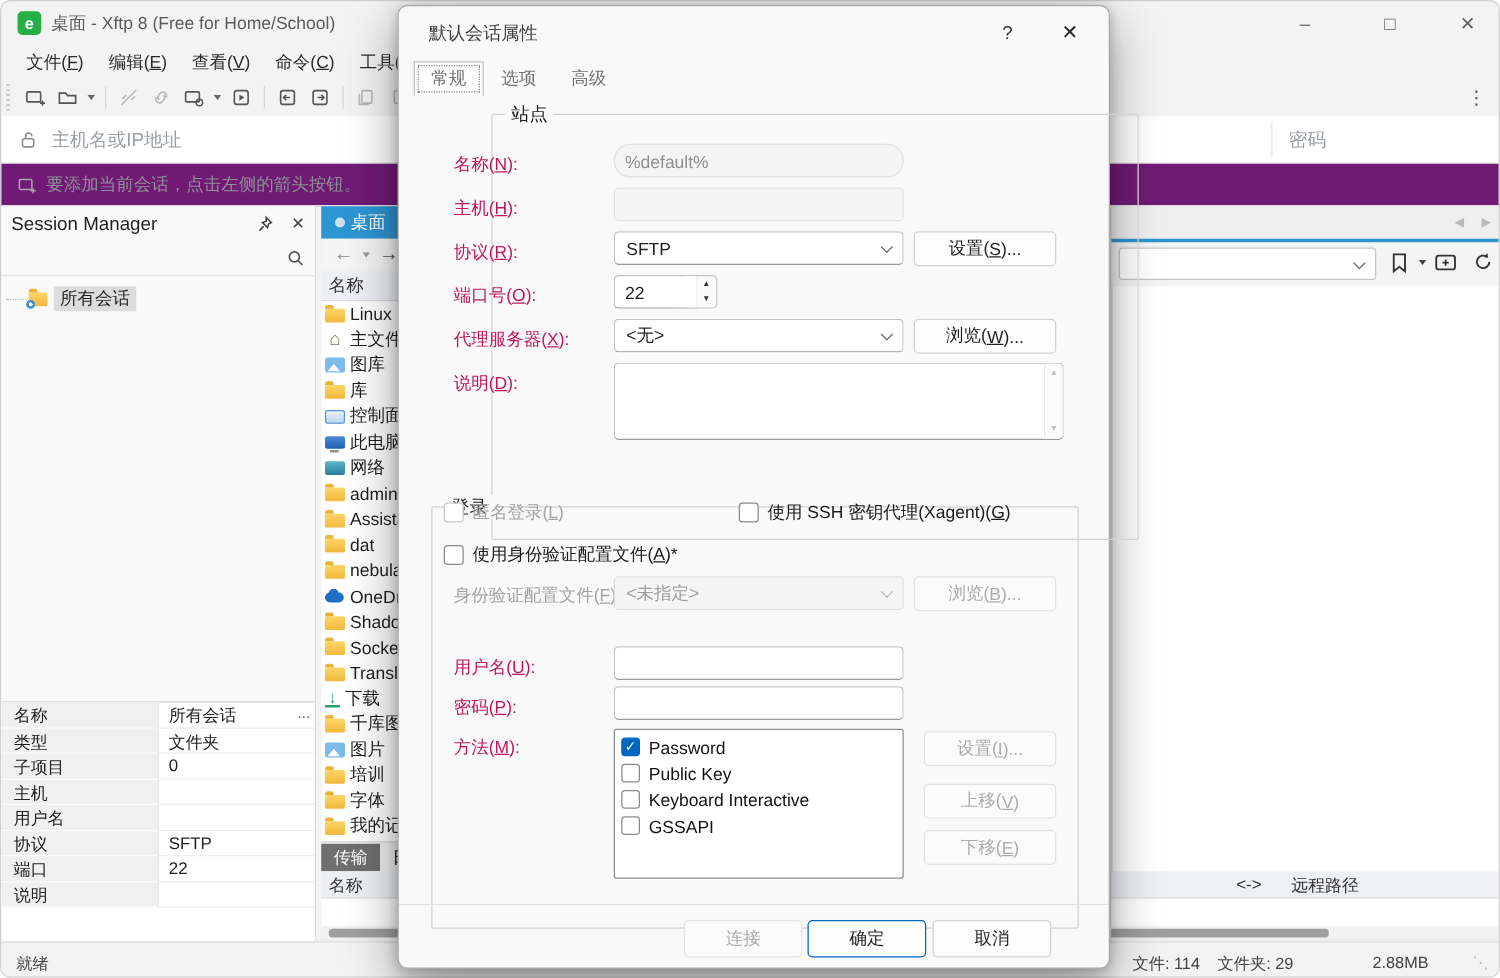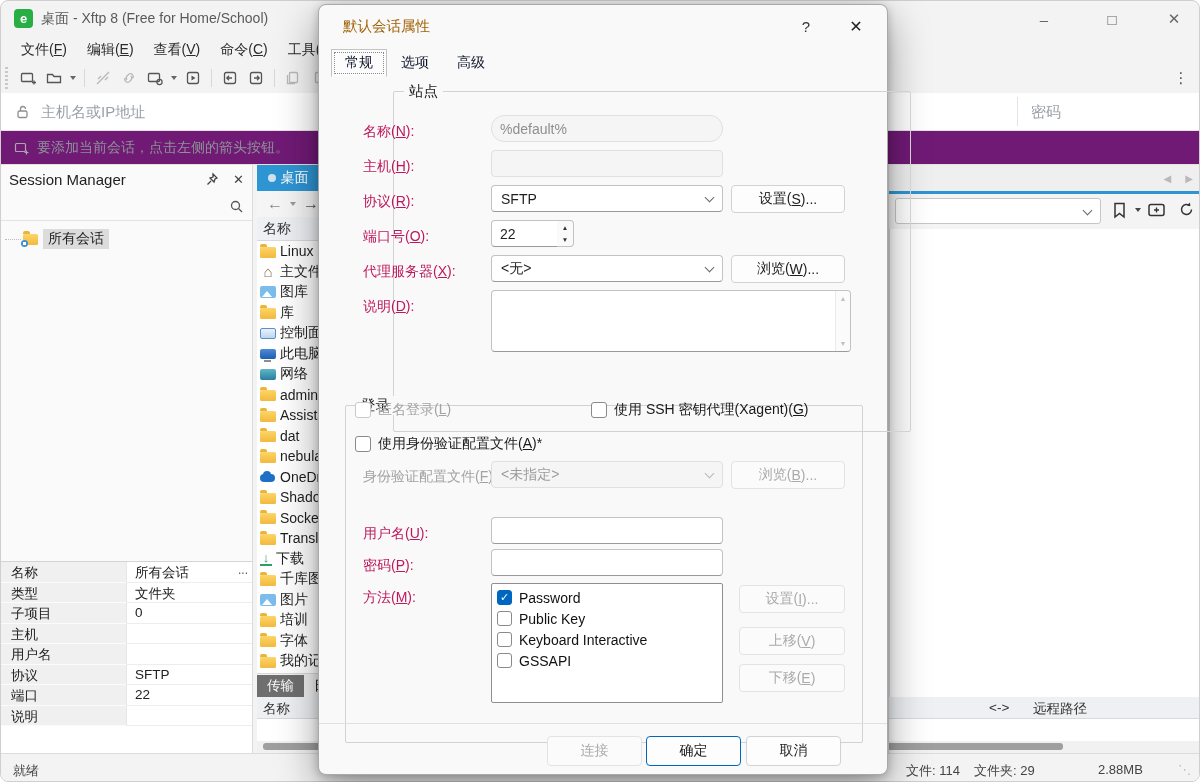--- a/index.html
+++ b/index.html
@@ -89,25 +89,25 @@
   .raddr{position:absolute;left:888px;top:193px;right:0;height:35px;background:#f4f4f4;}
   .rcombo{position:absolute;left:6px;top:4px;width:206px;height:26px;background:#fff;border:1px solid #c6c6c6;border-radius:3px;}
   .chev{display:inline-block;width:7px;height:7px;border-right:1.4px solid #666;border-bottom:1.4px solid #666;transform:rotate(45deg);}
   .rwhite{position:absolute;left:888px;top:228px;right:0;height:468px;background:#fff;border-left:1px solid #d9d9d9;}
   .splitter{position:absolute;left:886px;top:164px;width:2px;height:588px;background:#dcdcdc;}
   .statusbar{position:absolute;left:0;top:752px;width:100%;height:30px;background:#f3f3f3;border-top:1px solid #dcdcdc;
     font-size:13px;color:#444;text-align:center;}
   
   #dlg{position:absolute;left:318px;top:4px;width:570px;height:771px;background:#f9f9f9;
     border:1px solid #a9a9a9;border-radius:8px;box-shadow:0 14px 42px rgba(0,0,0,.38),0 2px 10px rgba(0,0,0,.22);z-index:10;}
-  .dtitle{position:absolute;left:24px;top:12px;font-size:14.5px;color:#a16207;}
+  .dtitle{position:absolute;left:24px;top:12px;font-size:14.5px;color:#404040;}
   .dhelp{position:absolute;left:474px;top:8px;width:26px;height:26px;display:flex;align-items:center;justify-content:center;color:#333;font-size:15px;}
   .dclose{position:absolute;left:522px;top:8px;width:30px;height:26px;display:flex;align-items:center;justify-content:center;color:#222;font-size:16px;}
   .dtabs{position:absolute;left:12px;top:44px;display:flex;}
-  .dtab{font-size:14px;color:#0f172a;padding:4px 13px;border:1px solid transparent;}
+  .dtab{font-size:14px;color:#737373;padding:4px 13px;border:1px solid transparent;}
   .dtab.active{background:#fcfcfc;border-color:#c3c3c3;border-bottom-color:#f9f9f9;outline:1px dotted #8a8a8a;outline-offset:-4px;}
   .group{position:absolute;left:26px;width:518px;border:1px solid #d2d2d2;border-radius:2px;}
   .legend{position:absolute;left:10px;top:-10px;background:#f9f9f9;padding:0 5px;font-size:14.5px;color:#1a1a1a;}
   .flabel{position:absolute;left:44px;font-size:14px;color:#be185d;}
   .flabel.dis{color:#a3a3a3;}
   .tin{position:absolute;left:172px;width:232px;height:27px;background:#fff;border:1px solid #c2c2c2;border-bottom-color:#9a9a9a;
     border-radius:4px;font-size:14px;color:#1f1f1f;display:flex;align-items:center;padding:0 8px;}
   .tin.dis{background:#f5f5f5;border-color:#e0e0e0;color:#8f8f8f;}
   .combo{position:absolute;left:172px;width:232px;height:27px;background:#fff;border:1px solid #c2c2c2;border-bottom-color:#9a9a9a;
     border-radius:4px;font-size:14px;color:#1f1f1f;display:flex;align-items:center;justify-content:space-between;padding:0 9px;}

